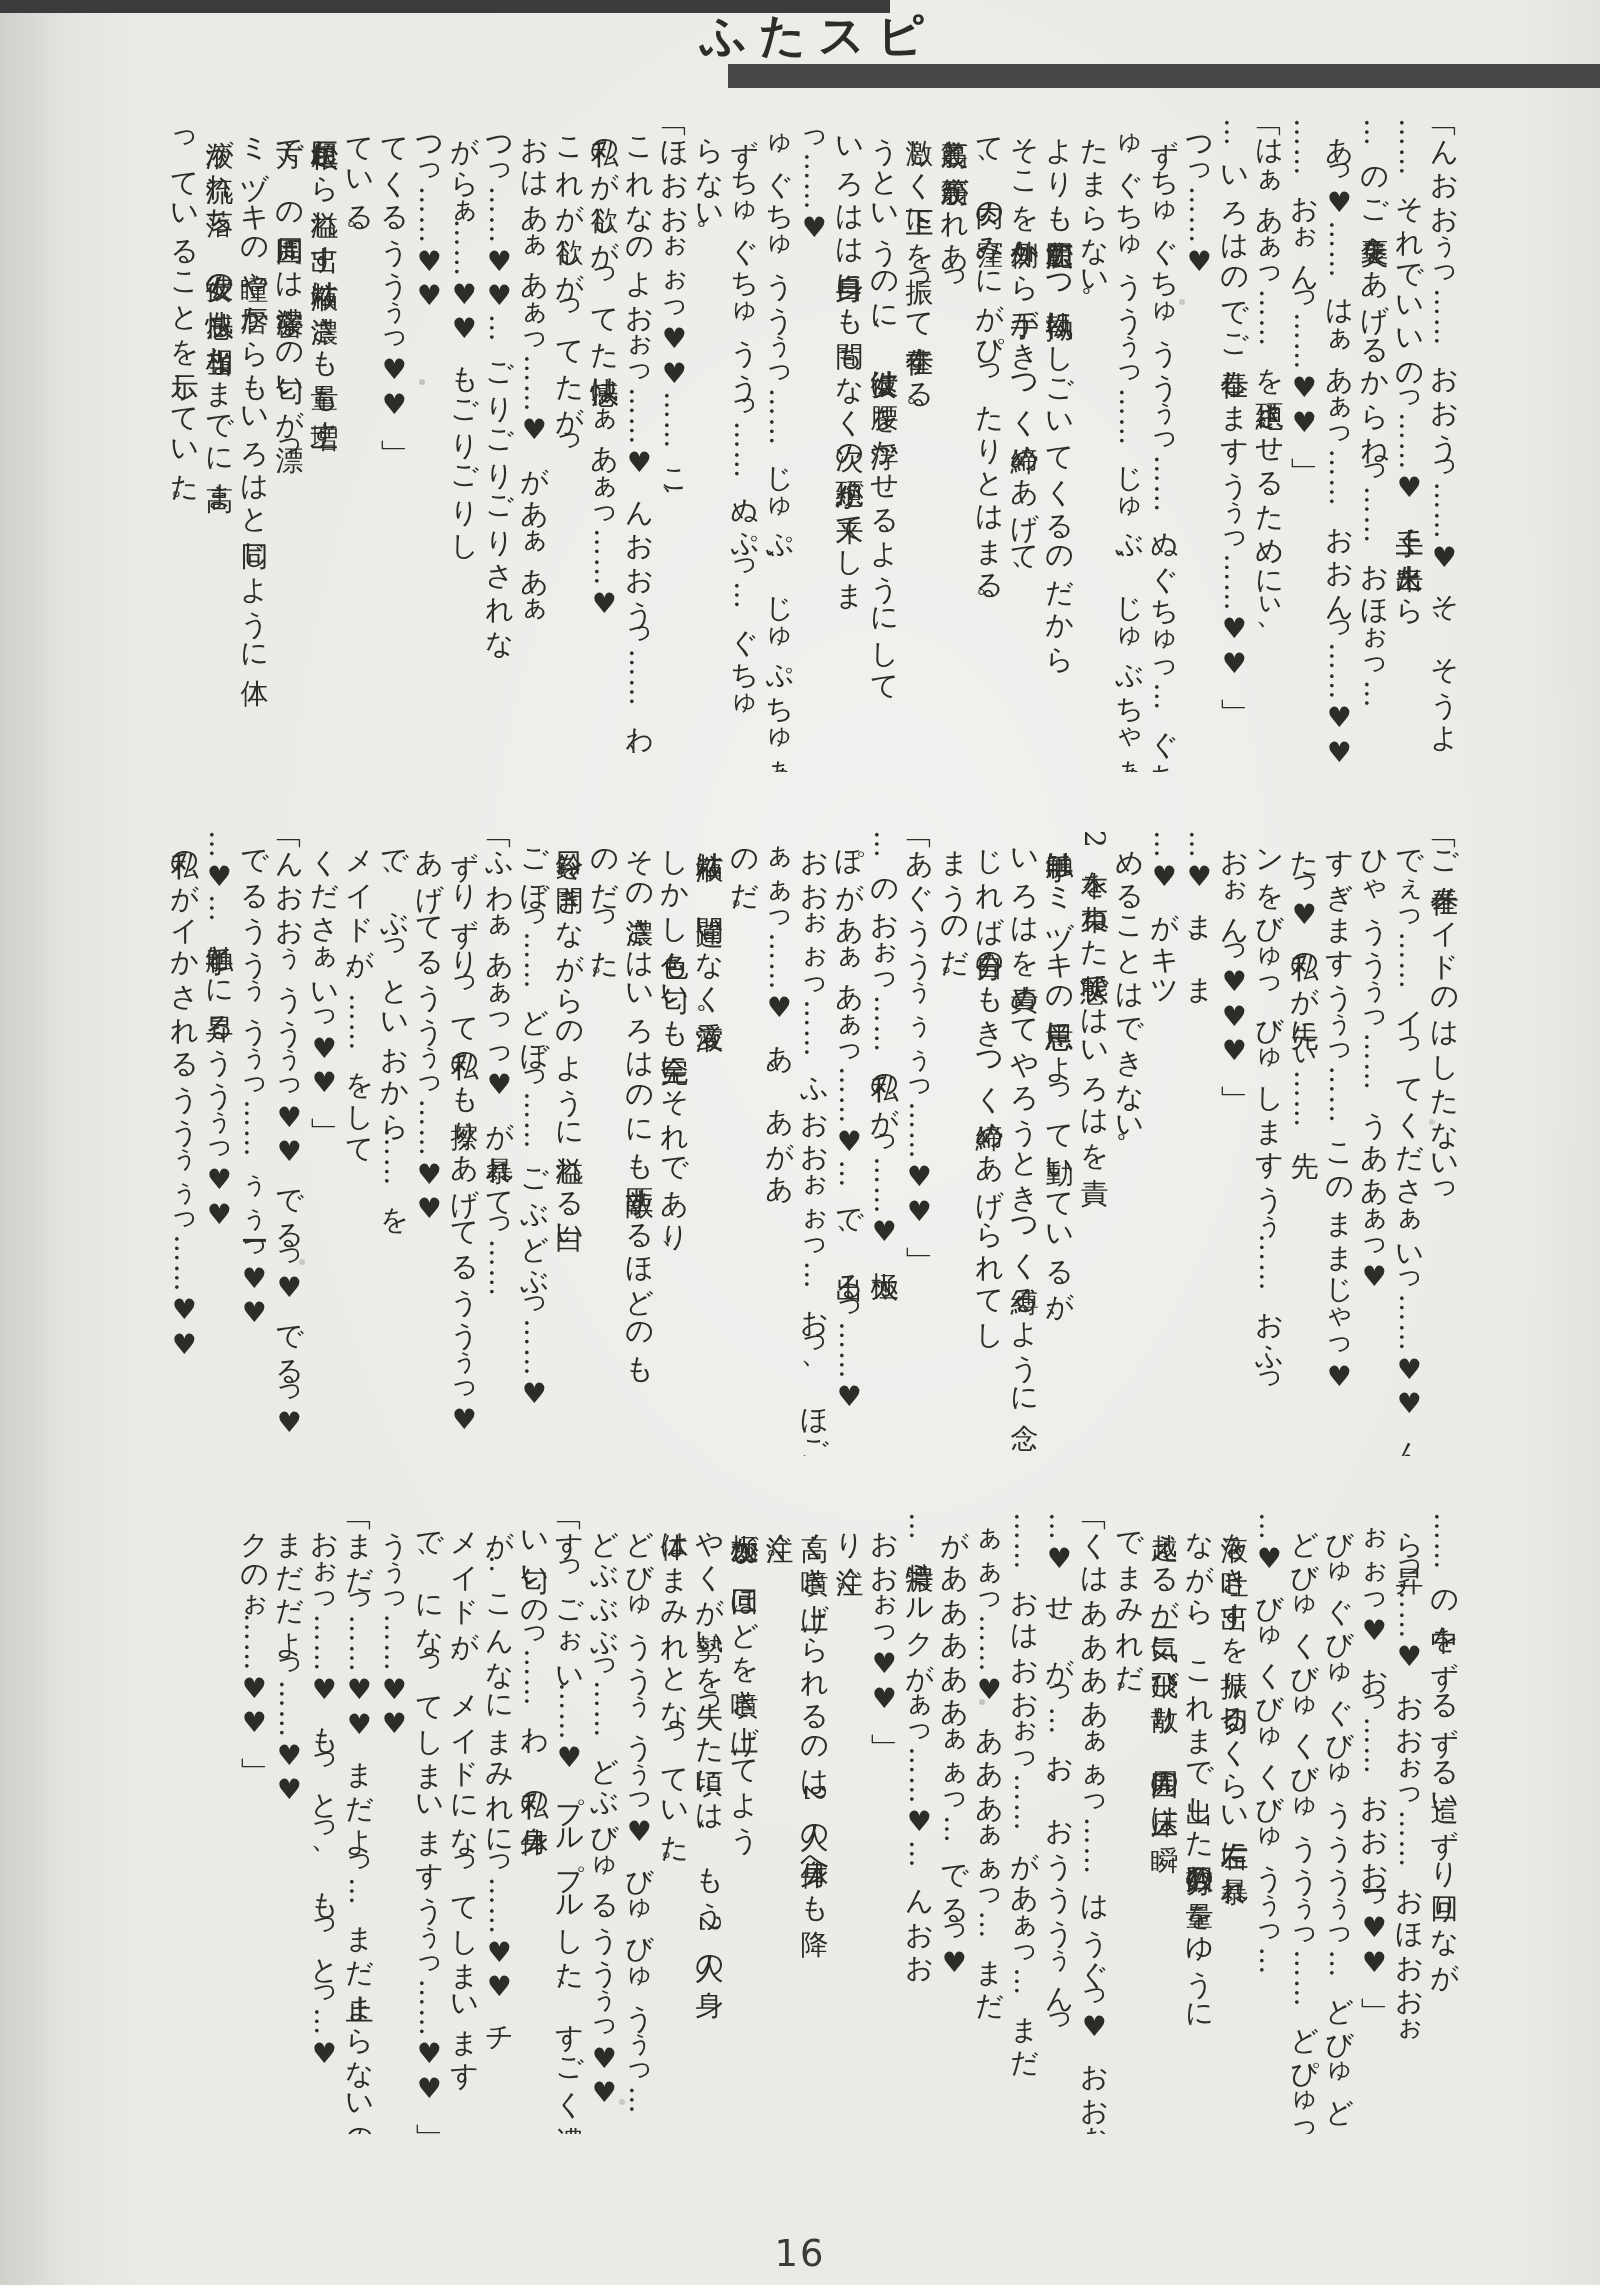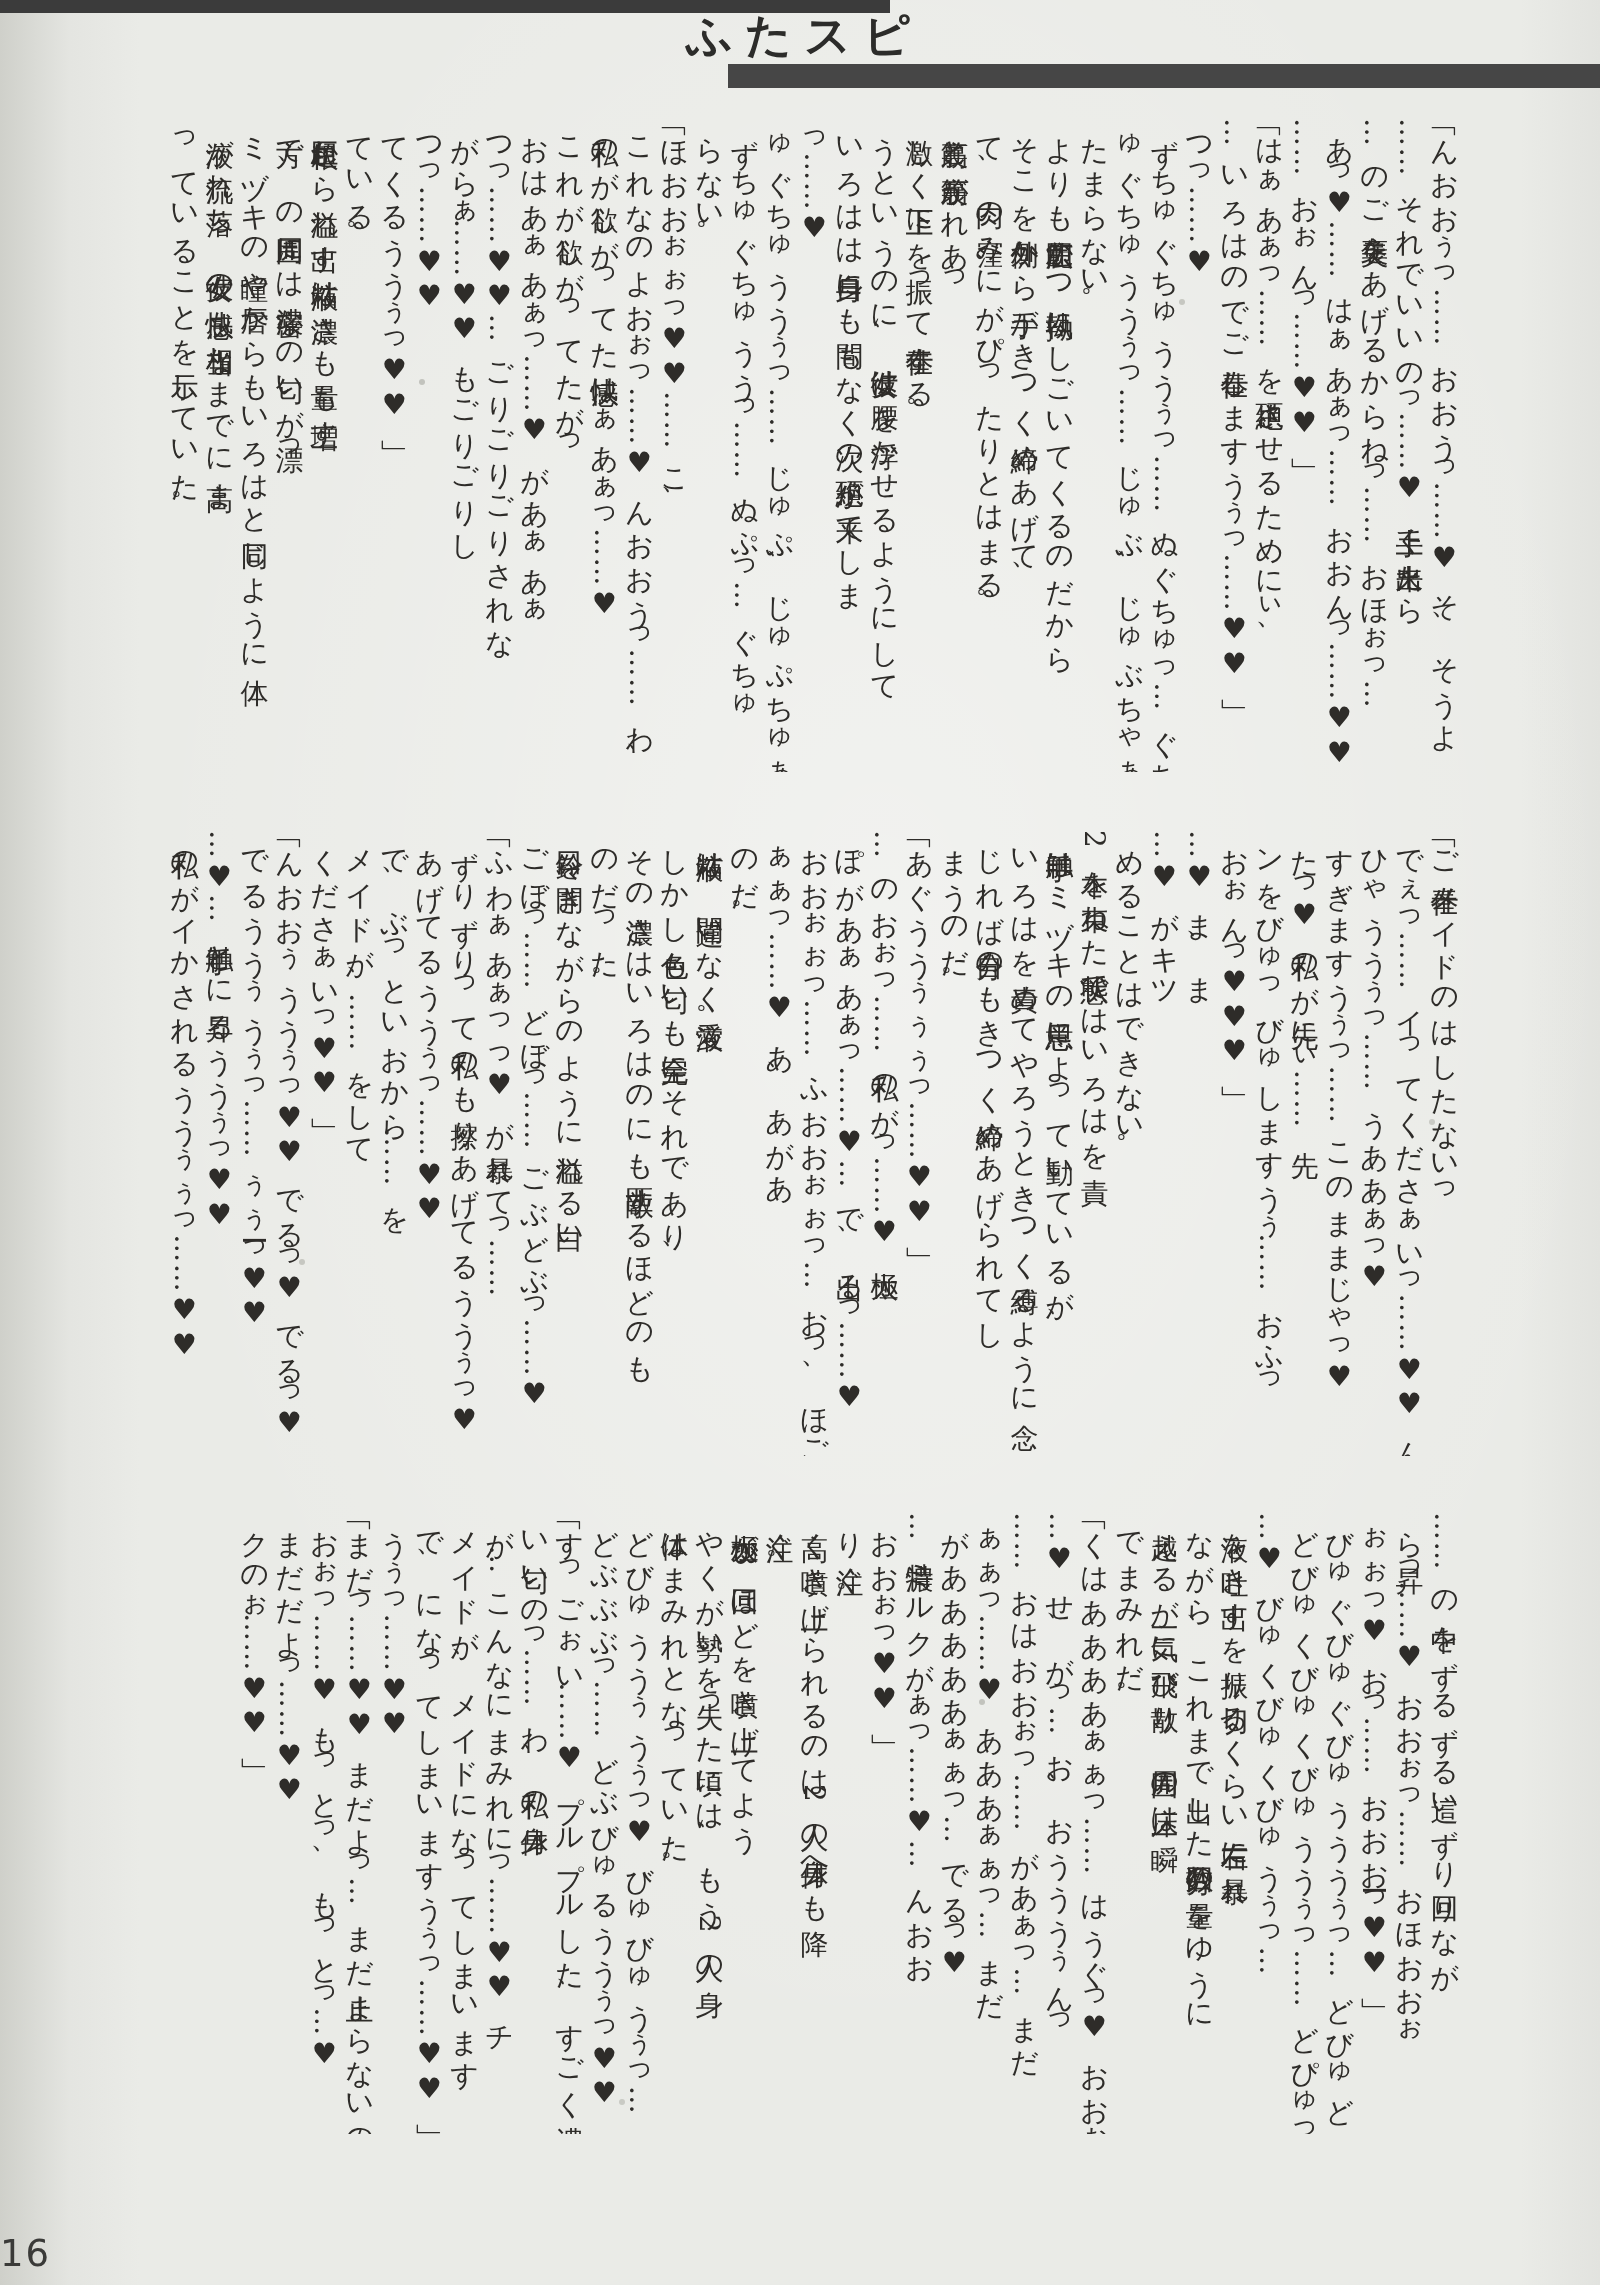--- a/index.html
+++ b/index.html
@@ -25,21 +25,21 @@
       300px 1260px 0 1px #c6c7c1,
       980px 1700px 0 1px #c2c3bd,
       620px 2100px 0 1px #c9cac4,
       1430px 1120px 0 1px #c9cac4;
   }
   .top-rule{
     position:absolute;left:0;top:0;width:890px;height:13px;
     background:#3b3b3b;
   }
   .page-title{
-    position:absolute;left:686px;top:6px;width:360px;height:58px;
+    position:absolute;left:700px;top:6px;width:360px;height:58px;
     font-family:"DejaVu Sans","Liberation Sans",sans-serif;
     font-weight:bold;font-size:46px;line-height:58px;
     letter-spacing:12px;color:#2c2c2a;
     white-space:nowrap;
   }
   .title-rule{
     position:absolute;left:728px;top:64px;width:872px;height:24px;
     background:#464646;
   }
   .band{
@@ -51,21 +51,21 @@
     letter-spacing:1.5px;
     color:#2e2c29;
     white-space:pre;
     overflow:hidden;
   }
   .band-top{top:118px;height:654px;}
   .band-middle{top:830px;height:626px;}
   .band-bottom{top:1512px;height:622px;}
   .page-number{
     position:absolute;left:0;top:2232px;width:1600px;
-    text-align:left;
+    text-align:center;
     font-family:"DejaVu Sans","Liberation Sans",sans-serif;
     font-size:37px;color:#3a3a38;letter-spacing:2px;
   }
 </style>
 </head>
 <body>
 
 <div class="page">
   <div class="top-rule"></div>
   <div class="page-title">ふたスピ</div>

